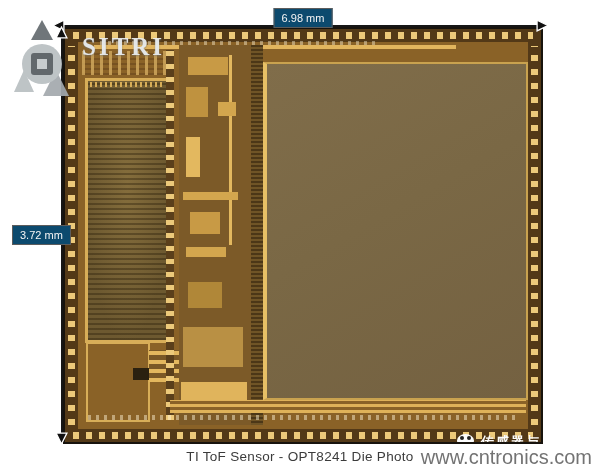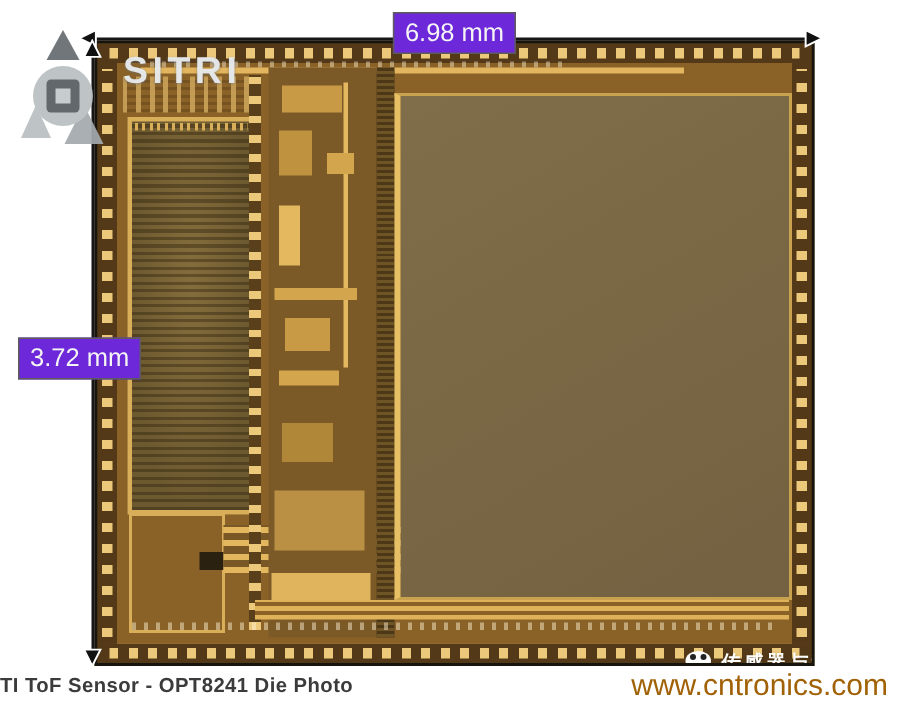--- a/index.html
+++ b/index.html
@@ -70,31 +70,31 @@
   .cn-mark{position:absolute;left:416px;top:404px;font-size:13px;font-weight:bold;color:#fdfdfd;
     letter-spacing:2px;white-space:nowrap;text-shadow:0 1px 2px rgba(60,40,10,.7);}
   
   .dim-h{position:absolute;left:63px;top:25px;width:479px;height:2px;background:#161616;z-index:2;}
   .dim-v{position:absolute;left:61px;top:28px;width:2px;height:413px;background:#161616;z-index:2;}
   .ah{position:absolute;width:13px;height:13px;z-index:3;}
   .ah-left{left:52px;top:19px;}
   .ah-right{left:536px;top:19px;}
   .ah-up{left:55px;top:26px;}
   .ah-down{left:55px;top:432px;}
-  .dim-label{position:absolute;background:#6d28d9;color:#f5f5f5;font-size:17px;
+  .dim-label{position:absolute;background:#0c4a6e;color:#f5f5f5;font-size:11px;
     padding:3px 7px;border:1px solid #5c5c5c;white-space:nowrap;z-index:4;}
   .label-w{left:303px;top:8px;transform:translateX(-50%);}
   .label-h{left:12px;top:225px;}
   
   .sitri{position:absolute;left:12px;top:18px;z-index:5;opacity:.92;}
   .sitri-text{position:absolute;left:82px;top:33px;z-index:5;font-size:25px;font-weight:bold;
-    letter-spacing:3px;color:rgba(233,236,238,.95);text-shadow:0 1px 2px rgba(110,115,120,.65);}
-  .caption{position:absolute;left:0;top:449px;width:100%;text-align:left;font-size:13.5px;
-    letter-spacing:.3px;color:#3b3b3b;z-index:2;font-weight:bold;}
-  .site-mark{position:absolute;right:8px;top:446px;font-size:20px;color:#a16207;z-index:6;margin-left:48px;}
+    letter-spacing:3px;color:rgba(233,236,238,.95);text-shadow:0 1px 2px rgba(110,115,120,.65);font-family:Liberation Serif, serif;}
+  .caption{position:absolute;left:0;top:449px;width:100%;text-align:center;font-size:13.5px;
+    letter-spacing:.3px;color:#3b3b3b;z-index:2;}
+  .site-mark{position:absolute;right:8px;top:446px;font-size:20px;color:#737373;z-index:6;margin-left:48px;}
 </style>
 </head>
 <body>
 
 <div class="die">
   <div class="ring ring-t"></div>
   <div class="ring ring-b"></div>
   <div class="ring ring-l"></div>
   <div class="ring ring-r"></div>
   <div class="seal"></div>

